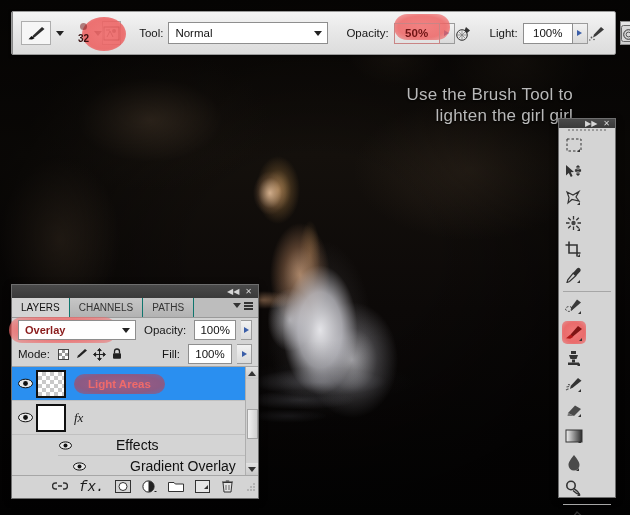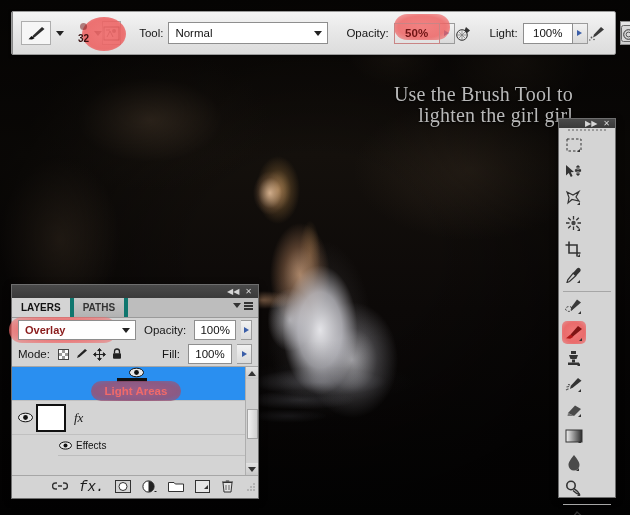--- a/index.html
+++ b/index.html
@@ -45,23 +45,23 @@
   }
   .photo::after {
     content:""; position:absolute; inset:0;
     background: radial-gradient(ellipse 330px 260px at 315px 250px, rgba(0,0,0,0) 35%, rgba(0,0,0,0.55) 100%);
     pointer-events:none;
   }
 
   
   .annotation {
     position:absolute; left:358px; top:84px; width:215px;
-    color:#b9b9b9; font-size:20px; line-height:21px;
+    color:#b9b9b9; font-size:17px; line-height:21px;
     text-align:right; letter-spacing:0.2px;
-    font-family:Liberation Serif, serif;
+    font-family:Liberation Sans, sans-serif;
     text-shadow: 0 1px 2px rgba(0,0,0,0.9);
   }
 
   
   .options-bar {
     position:absolute; left:11px; top:11px; width:605px; height:44px;
     background: linear-gradient(180deg,#f4f4f4 0%, #e8e8e8 45%, #dcdcdc 100%);
     border:1px solid #9a9a9a; border-radius:2px;
     display:flex; align-items:center;
     box-shadow: 0 1px 3px rgba(0,0,0,0.6);
@@ -117,22 +117,22 @@
     background:#d4d4d4; border:1px solid #6e6e6e; box-shadow:0 2px 6px rgba(0,0,0,0.7);
     display:flex; flex-direction:column;
   }
   .lp-titlebar {
     height:13px; background:linear-gradient(180deg,#4a4a4a,#3a3a3a);
     display:flex; align-items:center; justify-content:flex-end; gap:6px; padding-right:6px;
     color:#d6d6d6; font-size:8px;
   }
   .lp-tabs { height:20px; display:flex; align-items:stretch; background:#bdbdbd; border-bottom:1px solid #9a9a9a; position:relative; }
   .lp-tab {
-    padding:0 9px; display:flex;align-items:center; font-size:10px; font-weight:bold;
-    color:#333; background:linear-gradient(180deg,#c6c6c6,#b2b2b2); border-right:4px solid #0f766e;
+    padding:0 9px; display:flex;align-items:center; font-size:10px; font-weight:normal;
+    color:#333; background:linear-gradient(180deg,#c6c6c6,#b2b2b2); border-right:1px solid #0f766e;
   }
   .lp-tab.active { background:#d4d4d4; color:#111; }
   .lp-menu { position:absolute; right:5px; top:4px; display:flex; align-items:center; gap:2px; }
   .hamb { display:flex; flex-direction:column; gap:1.5px; }
   .hamb span { display:block; width:9px;height:1.5px;background:#333; }
 
   .lp-row { display:flex; align-items:center; height:24px; padding:0 6px; gap:5px;text-align:center; }
   .blend-wrap { position:relative; width:118px; height:20px; }
   .blend-hl { position:absolute; left:-9px; top:-3px; width:108px; height:26px; border-radius:13px;
     background: radial-gradient(ellipse at center, rgba(242,124,124,0.92) 0%, rgba(238,104,104,0.82) 58%, rgba(238,104,104,0.4) 100%); }
@@ -143,34 +143,34 @@
   .blend-sel .txt { color:#8a1b1b; font-weight:bold; }
 
   .lock-icons { display:flex; gap:5px; align-items:center; }
   .lock-ic { width:13px;height:13px;display:flex;align-items:center;justify-content:center; }
   .checkerbox { width:11px;height:11px;border:1px solid #444;
     background-image:linear-gradient(45deg,#999 25%,transparent 25%,transparent 75%,#999 75%),linear-gradient(45deg,#999 25%,#fff 25%,#fff 75%,#999 75%);
     background-size:6px 6px; background-position:0 0,3px 3px; }
 
   .layer-list { flex:1; background:#d4d4d4; border-top:1px solid #a6a6a6; border-bottom:1px solid #a6a6a6; position:relative; overflow:hidden; }
   .layer-row { display:flex; align-items:center; height:34px; border-bottom:1px solid #c0c0c0; padding-left:2px; position:relative; }
-  .layer-row.selected { background:#2a8ff0;flex-direction:column; }
+  .layer-row.selected { background:#2a8ff0; }
   .eye { width:22px; display:flex; align-items:center; justify-content:center; }
   .thumb { width:30px;height:28px;border:2px solid #111; background:#fff; margin-right:8px; }
   .thumb.checker {
     background-image:linear-gradient(45deg,#c9c9c9 25%,transparent 25%,transparent 75%,#c9c9c9 75%),linear-gradient(45deg,#c9c9c9 25%,#fff 25%,#fff 75%,#c9c9c9 75%);
     background-size:8px 8px; background-position:0 0,4px 4px;
   }
   .layer-name { font-size:11px; color:#111; flex:1; }
   .name-hl { position:relative; display:inline-block; padding:3px 14px; }
   .name-hl .pill { position:absolute; left:0; top:-1px; right:0; bottom:-1px; border-radius:14px;
     background: radial-gradient(ellipse at center, rgba(162,92,130,0.95) 0%, rgba(150,84,120,0.9) 65%, rgba(150,84,120,0.6) 100%); }
   .name-hl .txt { position:relative; color:#f06a6a; font-weight:bold; font-size:11.5px; }
   .fx { font-style:italic; font-family:"Liberation Serif", serif; font-size:13px; color:#1a1a1a; padding-right:6px; }
-  .sub-row { display:flex; align-items:center; height:20px; font-size:10px; color:#111; }
+  .sub-row { display:flex; align-items:center; height:20px; font-size:14px; color:#111;gap:40px; }
   .sub-row .eye-sm { width:14px; display:flex; align-items:center; justify-content:center; margin-right:4px; }
 
   .scrollbar { position:absolute; right:0; top:0; width:13px; height:100%; background:#cfcfcf; border-left:1px solid #aeaeae; }
   .sb-arrow { height:12px; display:flex; align-items:center; justify-content:center; background:linear-gradient(180deg,#e2e2e2,#c8c8c8); }
   .sb-thumb { position:absolute; left:1px; top:42px; width:11px; height:30px; background:linear-gradient(90deg,#f0f0f0,#d0d0d0); border:1px solid #a5a5a5; }
 
   .lp-footer { height:22px; display:flex; align-items:center; justify-content:center; gap:11px; background:#d4d4d4; padding-left:40px; }
 
   
   .tools-panel {
@@ -309,20 +309,23 @@
     <div class="lp-titlebar">
       <span>◀◀</span>
       <span>✕</span>
     </div>
 
     <div class="lp-tabs">
       <div class="lp-tab active">
         <span>LAYERS</span>
       </div>
       <div class="lp-tab">
+        <span>CHANNELS</span>
+      </div>
+      <div class="lp-tab">
         <span>PATHS</span>
       </div>
       <div class="lp-menu">
         <span class="caret" style="border-top-color:#333;margin:0 1px 0 0"></span>
         <span class="hamb">
             <span></span>
             <span></span>
             <span></span>
           </span>
       </div>
@@ -407,20 +410,29 @@
         <span class="eye-sm">
           <svg width="13" height="9" viewBox="0 0 13 9">
               <ellipse cx="6.5" cy="4.5" rx="6" ry="3.6" fill="#e8e8e8" stroke="#111"></ellipse>
               <circle cx="6.5" cy="4.5" r="2" fill="#111"></circle>
             </svg>
         </span>
         <span>Effects</span>
       </div>
       <div style="height:1px;background:#bdbdbd;margin-left:46px"></div>
 
+      <div class="sub-row" style="padding-left:60px">
+        <span class="eye-sm">
+          <svg width="13" height="9" viewBox="0 0 13 9">
+              <ellipse cx="6.5" cy="4.5" rx="6" ry="3.6" fill="#e8e8e8" stroke="#111"></ellipse>
+              <circle cx="6.5" cy="4.5" r="2" fill="#111"></circle>
+            </svg>
+        </span>
+        <span>Gradient Overlay</span>
+      </div>
 
       <div class="scrollbar">
         <div class="sb-arrow">
           <span style="width:0;height:0;border-left:4px solid transparent;border-right:4px solid transparent;border-bottom:5px solid #333;display:block"></span>
         </div>
         <div class="sb-thumb"></div>
         <div class="sb-arrow" style="position:absolute;bottom:0;left:0;right:0">
           <span style="width:0;height:0;border-left:4px solid transparent;border-right:4px solid transparent;border-top:5px solid #333;display:block"></span>
         </div>
       </div>

